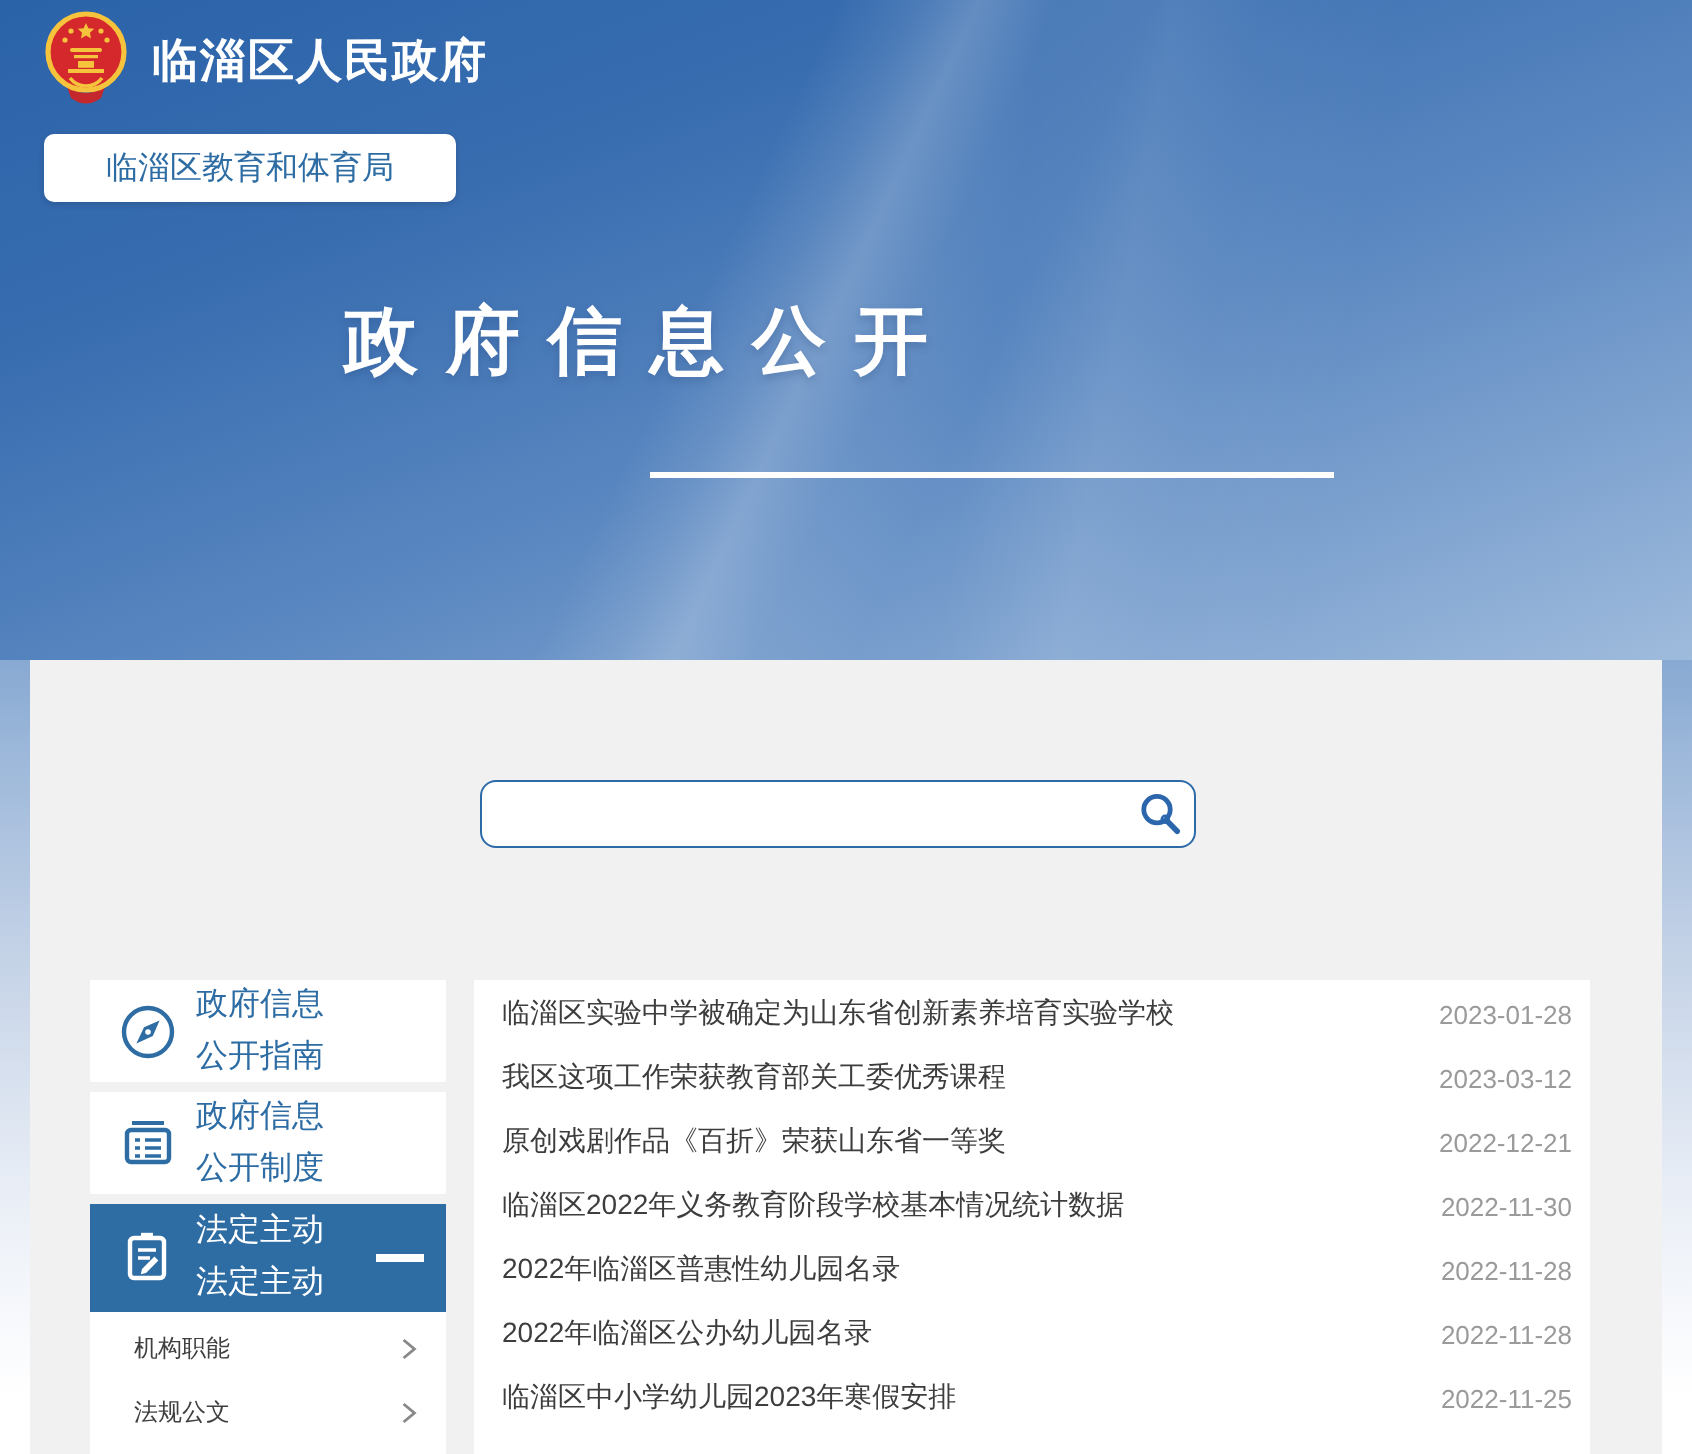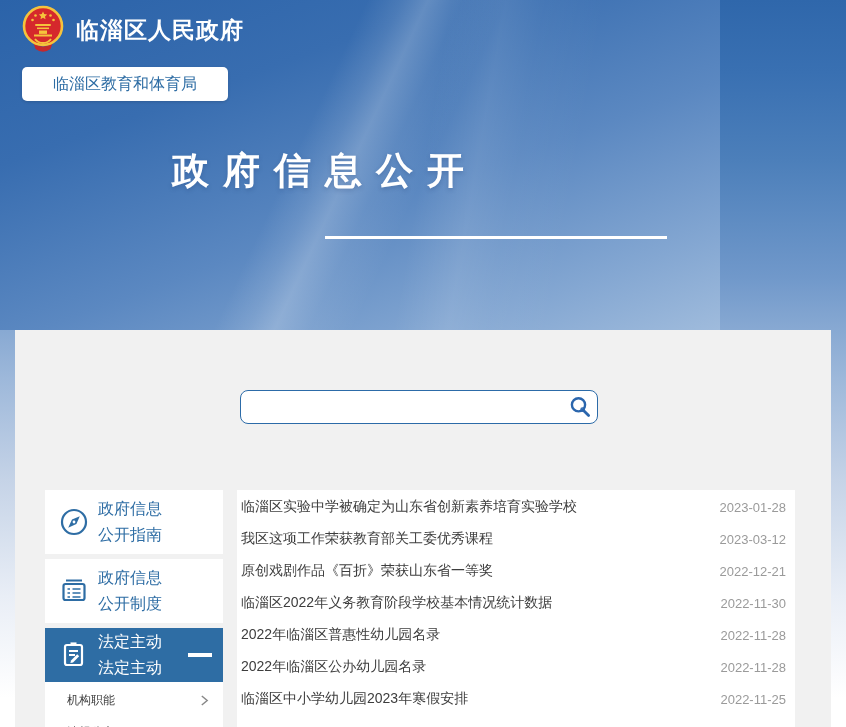--- a/index.html
+++ b/index.html
@@ -10,21 +10,21 @@
   }
   .page {
     position: relative;
     width: 846px; height: 727px;
     background: linear-gradient(180deg, #2f67ab 0%, #3970b2 10%, #4c7fba 22%,
                 #7098ca 38%, #9db8da 52%, #c5d3e7 66%, #e9eef6 82%, #ffffff 96%);
     overflow: hidden;
   }
   
   .banner {
-    position: absolute; left: 0; top: 0; width: 720px; height: 330px;
+    position: absolute; left: 0; top: 0; width: 846px; height: 330px;
     background: linear-gradient(160deg, #2b63a9 0%, #386db0 28%, #5b88c1 58%, #84a7d2 84%, #9fbbdc 100%);
     overflow: hidden;
   }
   .banner::before {
     content: ""; position: absolute; inset: 0;
     background: linear-gradient(115deg, transparent 42%, rgba(255,255,255,.10) 46%,
                 rgba(255,255,255,.22) 49%, rgba(255,255,255,.08) 53%, transparent 58%);
   }
   .banner::after {
     content: ""; position: absolute; inset: 0;
@@ -71,21 +71,21 @@
     border: none; outline: none; background: transparent;
     font-size: 14px; font-family: inherit; color: #333;
   }
   .search-btn {
     position: absolute; right: 5px; top: 4px; width: 24px; height: 24px;
     background: transparent; border: none; padding: 0; cursor: pointer;
   }
   
   .sidebar { position: absolute; left: 30px; top: 160px; width: 178px; }
   .side-card {
-    height: 64px; margin-bottom: 5px; background: #ffffff;
+    height: 51px; margin-bottom: 5px; background: #ffffff;
     display: flex; align-items: center;
     color: #2e6da4; cursor: pointer; position: relative;
   }
   .side-card .icon { width: 30px; height: 30px; margin: 0 9px 0 14px; flex: 0 0 auto; }
   .side-card .label { font-size: 16px; line-height: 26px; }
   .side-card.active { height: 54px; margin-bottom: 0; background: #2e6da4; color: #ffffff; }
   .dash {
     position: absolute; right: 11px; top: 50%; margin-top: -2px;
     width: 24px; height: 4px; background: #ffffff;
   }
@@ -95,21 +95,21 @@
     padding: 0 14px 0 22px; font-size: 12px; color: #404040; cursor: pointer;
   }
   .chev { width: 9px; height: 13px; flex: 0 0 auto; }
   
   .news {
     position: absolute; left: 222px; top: 160px; width: 558px; height: 237px;
     background: #ffffff; padding-top: 1px; box-sizing: border-box; overflow: hidden;
   }
   .news-row {
     height: 32px; display: flex; align-items: center; justify-content: space-between;
-    padding: 0 9px 0 4px; cursor: pointer;
+    padding: 0 9px 0 14px; cursor: pointer;
   }
   .news-title {
     font-size: 14px; color: #3d3d3d; white-space: nowrap;
     overflow: hidden; text-overflow: ellipsis;
   }
   .news-date { font-size: 13px; color: #9a9a9a; flex: 0 0 auto; margin-left: 12px; }
 </style>
 </head>
 <body>
 

